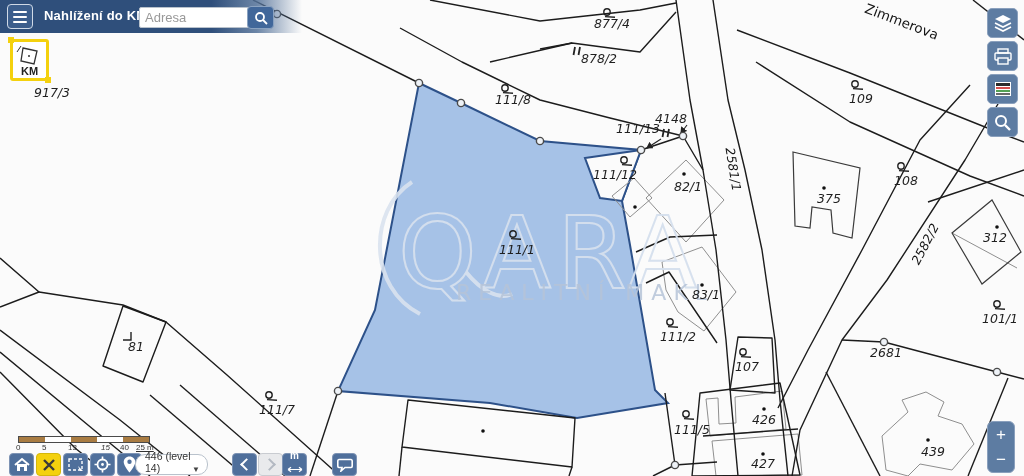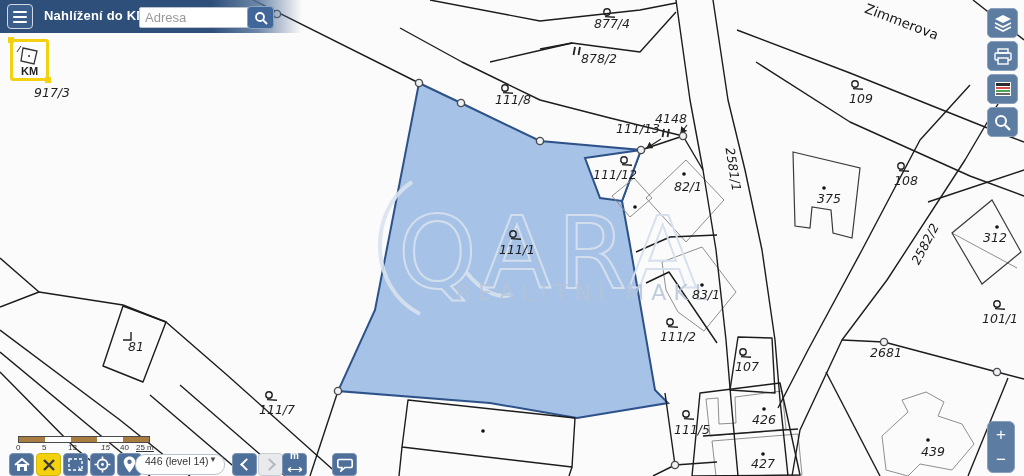--- a/index.html
+++ b/index.html
@@ -26,22 +26,22 @@
   #km-btn .cornerBR{right:-5px;bottom:-5px;}
   #km-label{position:absolute;left:0;right:0;bottom:1px;text-align:center;font-size:11px;font-weight:bold;color:#222;}
   
   .rbtn{position:absolute;left:987px;width:29px;height:28px;background:#5d7ca2;border:1px solid #8aa0bd;
     border-radius:5px;display:flex;align-items:center;justify-content:center;cursor:pointer;}
   
   .bbtn{position:absolute;top:453px;width:25px;height:23px;background:#4f6f9b;border:1px solid #7d93b4;
     border-radius:4px;display:flex;align-items:center;justify-content:center;cursor:pointer;box-sizing:border-box;}
   .bbtn.yellow{background:#f4d10e;border-color:#d4b70c;}
   .bbtn.disabled{background:#e9eaec;border-color:#c9ccd1;cursor:default;}
-  #sheet-dd{position:absolute;left:135px;top:454px;width:90px;height:21px;background:#fff;border:1px solid #b9c2cc;
-    border-radius:10px;font-size:10.5px;color:#333;display:flex;align-items:flex-start;padding-left:9px;box-sizing:border-box;cursor:pointer;}
+  #sheet-dd{position:absolute;left:135px;top:454px;width:73px;height:21px;background:#fff;border:1px solid #b9c2cc;
+    border-radius:10px;font-size:10.5px;color:#333;display:flex;align-items:flex-end;padding-left:9px;box-sizing:border-box;cursor:pointer;}
   #sheet-dd .caret{position:absolute;right:7px;font-size:8px;color:#444;}
   .chev{width:7px;height:7px;border-left:2.5px solid #fff;border-bottom:2.5px solid #fff;}
   .chev.left{transform:rotate(45deg);margin-left:3px;}
   .chev.right{transform:rotate(225deg);margin-right:3px;border-color:#b3b9c2;}
   #measure-btn span{color:#fff;font-size:10px;font-weight:bold;line-height:7px;display:block;text-align:center;}
   #kn-btn{color:#fff;font-size:10.5px;font-weight:bold;}
   
   #scalebar{position:absolute;left:18px;top:436px;width:130px;height:5px;border:1px solid #4a4a4a;display:flex;}
   #scalebar i{flex:1;}
   #scalebar i:nth-child(odd){background:#a97c42;}

